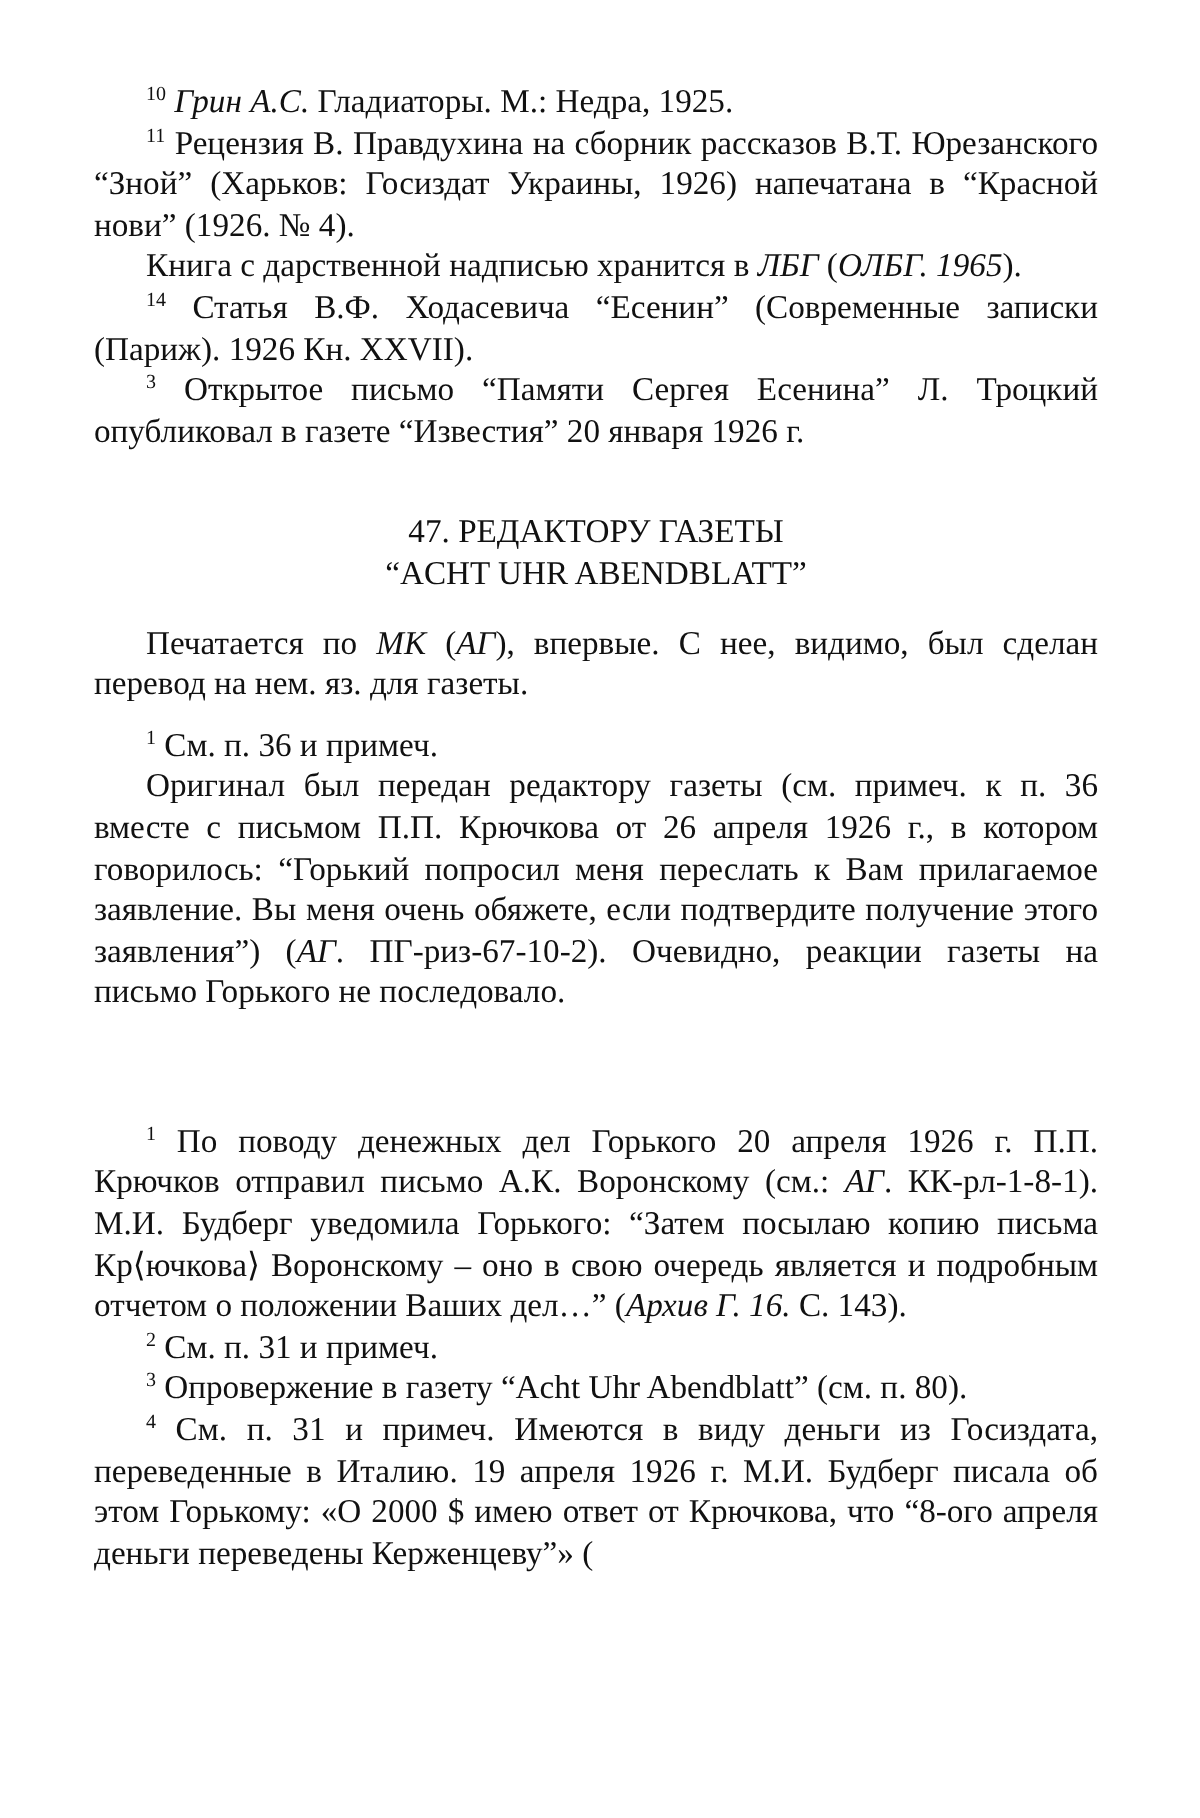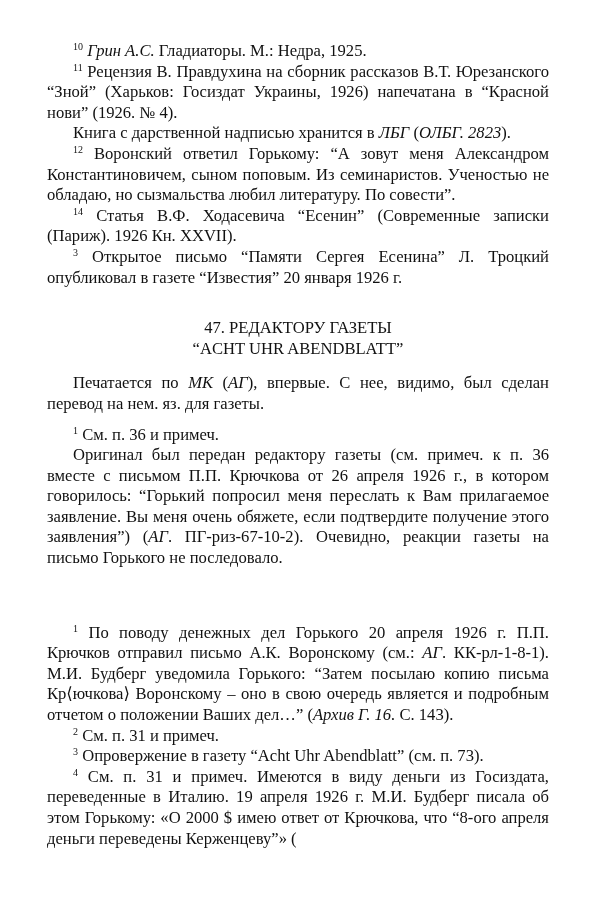--- a/index.html
+++ b/index.html
@@ -20,23 +20,22 @@
 </style>
 </head>
 <body>
 
 <div class="page">
 
   <p class="ind"><sup>10</sup> <i>Грин А.С.</i><span> Гладиаторы. М.: Недра, 1925.</span></p>
 
   <p class="ind"><sup>11</sup><span> Рецензия В. Правдухина на сборник рассказов В.Т. Юрезанского “Зной” (Харьков: Госиздат Украины, 1926) напечатана в “Красной нови” (1926. № 4).</span></p>
 
-  <p class="ind"><span>Книга с дарственной надписью хранится в </span><i>ЛБГ</i><span> (</span><i>ОЛБГ. 2823</i><span>).</span></p>
+  <p class="ind"><span>Книга с дарственной надписью хранится в </span><i>ЛБГ</i><span> (</span><i>ОЛБГ. 1965</i><span>).</span></p>
 
-  <p class="ind"><sup>12</sup><span> Воронский ответил Горькому: “А зовут меня Александром Константиновичем, сыном поповым. Из семинаристов. Ученостью не обладаю, но сызмальства любил литературу. По совести”.</span></p>
 
 
   <p class="ind"><sup>14</sup><span> Статья В.Ф. Ходасевича “Есенин” (Современные записки (Париж). 1926 Кн. XXVII).</span></p>
 
   <p class="ind"><sup>3</sup><span> Открытое письмо “Памяти Сергея Есенина” Л. Троцкий опубликовал в газете “Известия” 20 января 1926 г.</span></p>
 
   <div class="gap-l"></div>
 
   <p class="title">47. РЕДАКТОРУ  ГАЗЕТЫ</p>
   <p class="title">“ACHT  UHR  ABENDBLATT”</p>
@@ -56,17 +55,17 @@
 
   <div class="gap-m"></div>
 
 
   <div class="gap-s"></div>
 
   <p class="ind"><sup>1</sup><span> По поводу денежных дел Горького 20 апреля 1926 г. П.П. Крючков отправил письмо А.К. Воронскому (см.: </span><i>АГ</i><span>. КК-рл-1-8-1). М.И. Будберг уведомила Горького: “Затем посылаю копию письма Кр⟨ючкова⟩ Воронскому – оно в свою очередь является и подробным отчетом о положении Ваших дел…” (</span><i>Архив Г. 16.</i><span> С. 143).</span></p>
 
   <p class="ind"><sup>2</sup><span> См. п. 31 и примеч.</span></p>
 
-  <p class="ind"><sup>3</sup><span> Опровержение в газету “Acht Uhr Abendblatt” (см. п. 73).</span></p>
+  <p class="ind"><sup>3</sup><span> Опровержение в газету “Acht Uhr Abendblatt” (см. п. 80).</span></p>
 
   <p class="ind"><sup>4</sup><span> См. п. 31 и примеч. Имеются в виду деньги из Госиздата, переведенные в Италию. 19 апреля 1926 г. М.И. Будберг писала об этом Горькому: «О 2000 $ имею ответ от Крючкова, что “8-ого апреля деньги переведены Керженцеву”» (</span></p>
 
 </div>
 
 </body></html>

